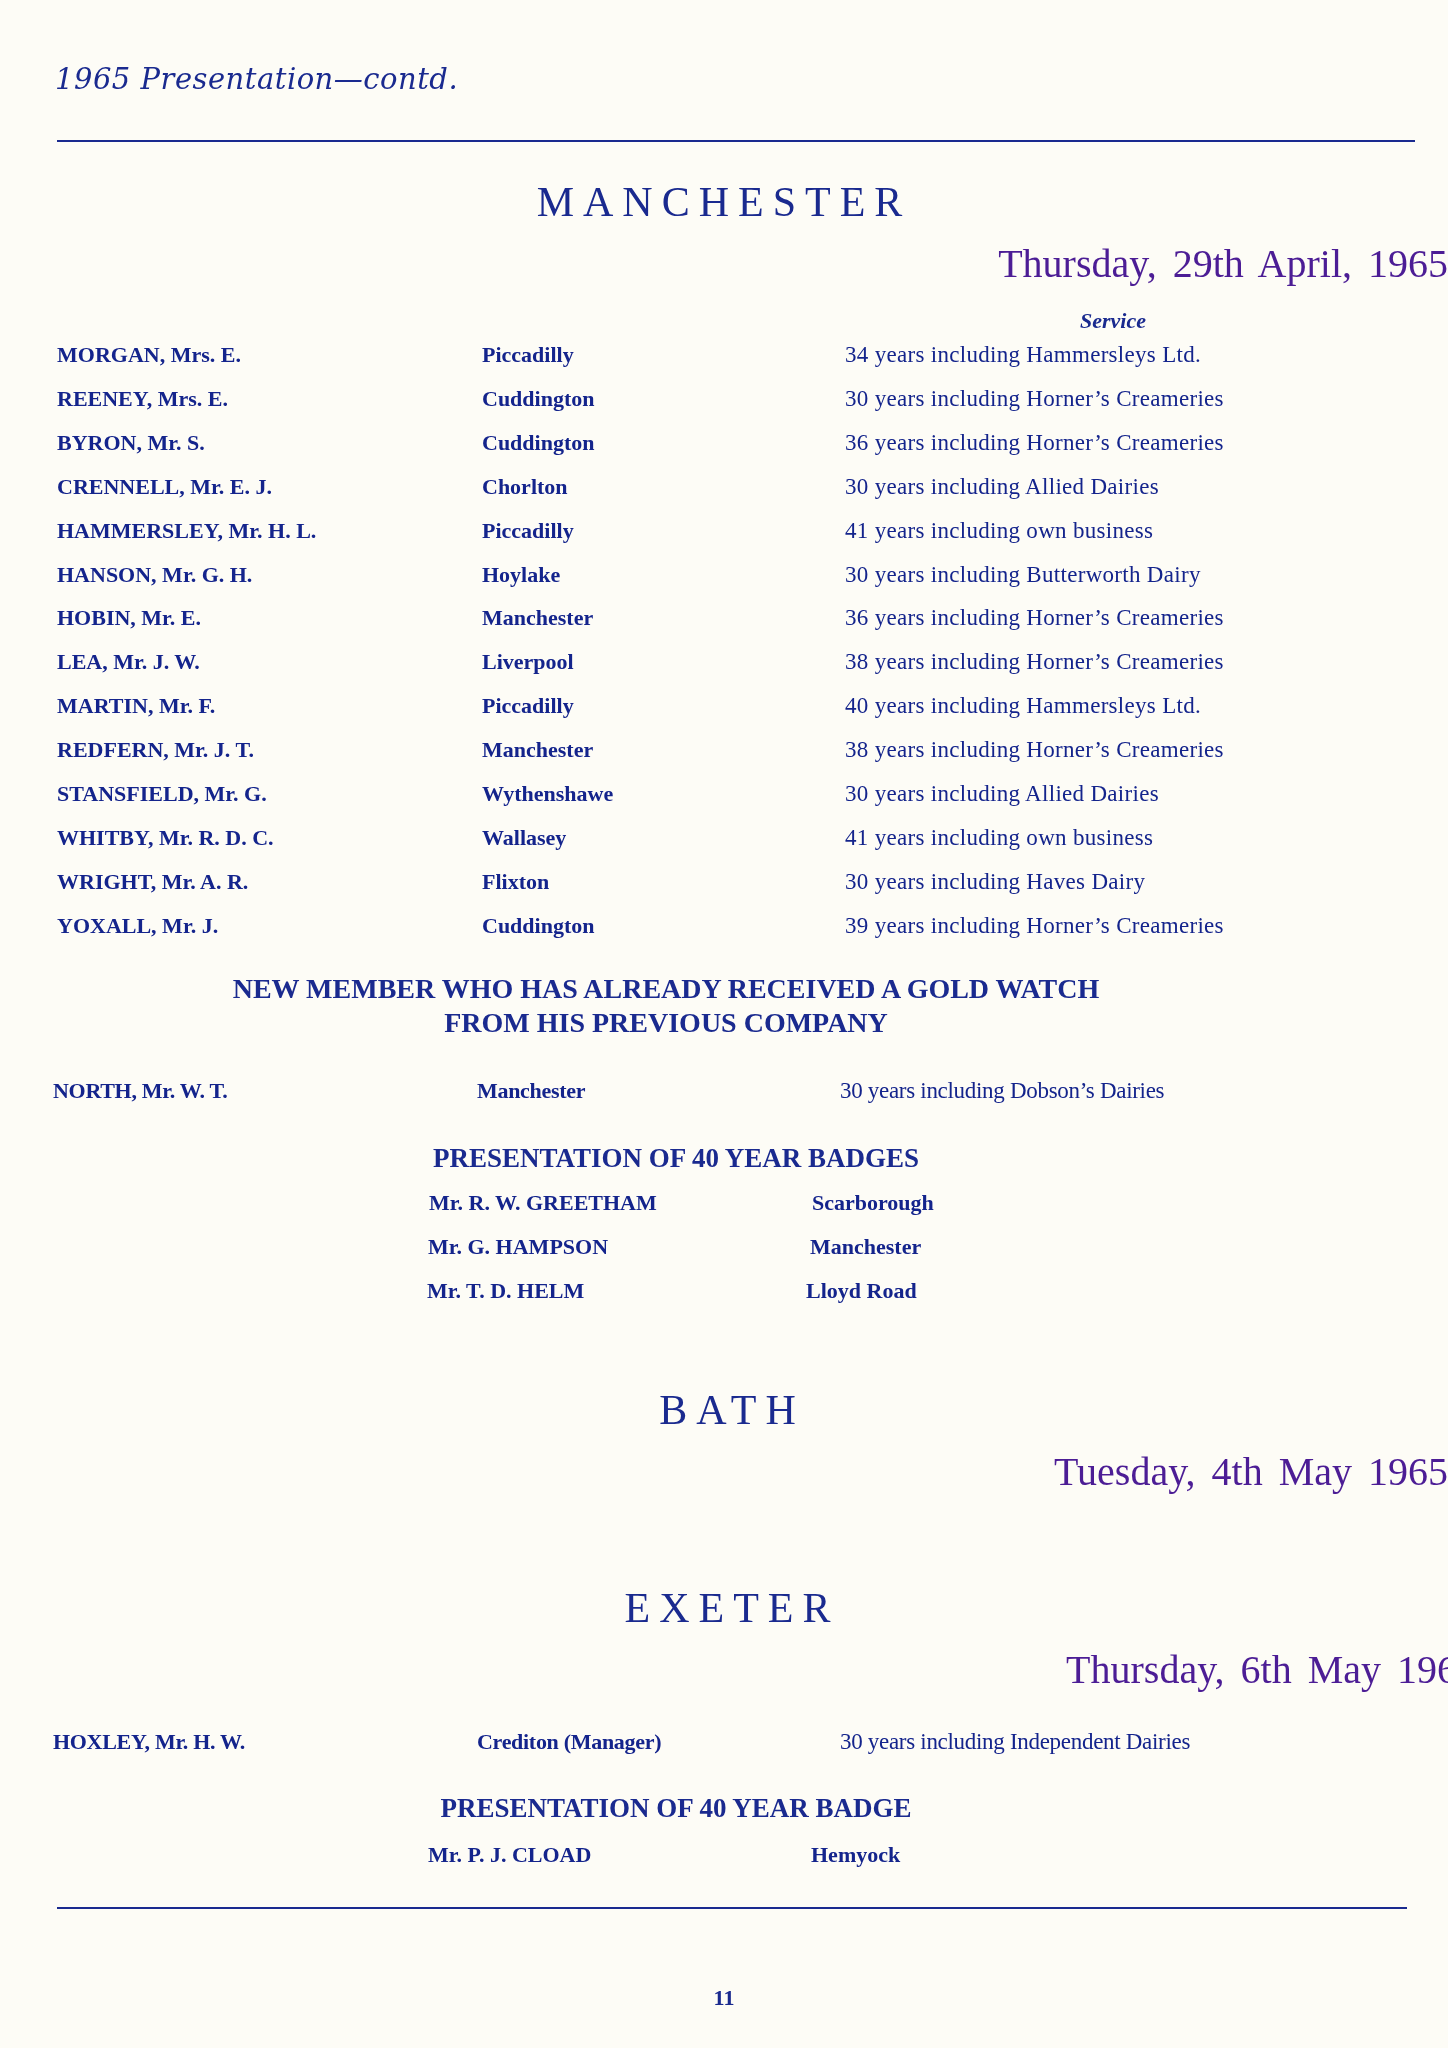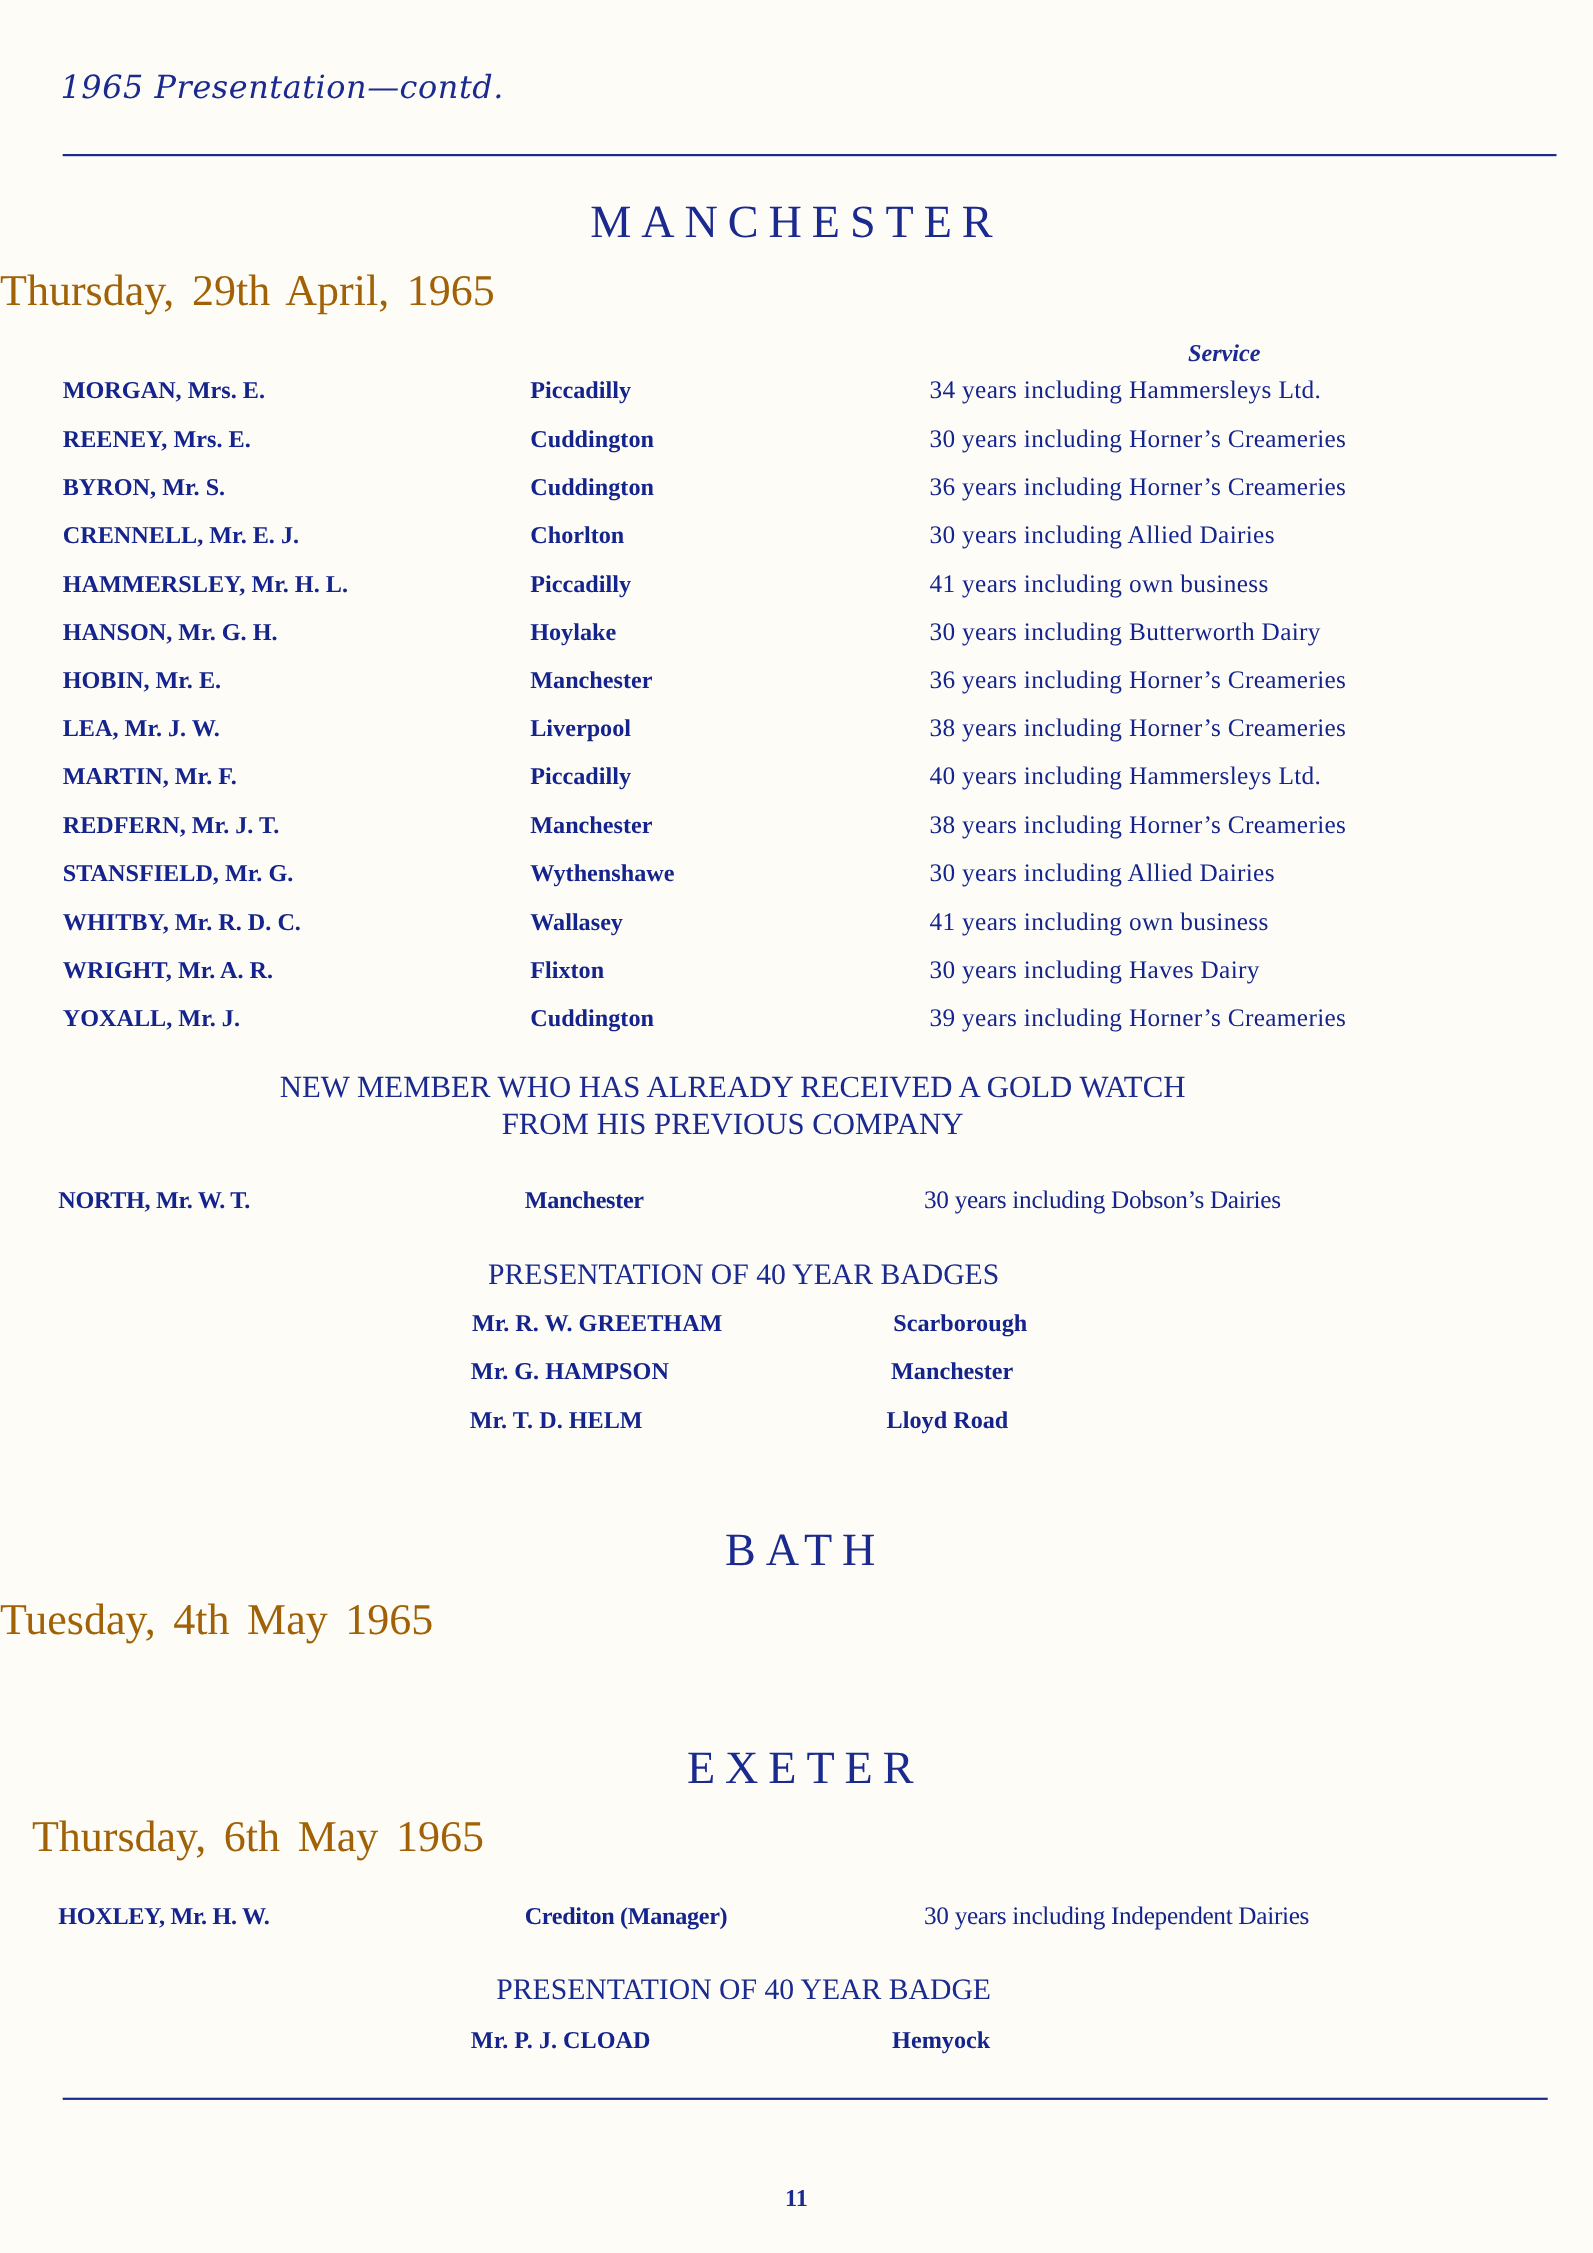--- a/index.html
+++ b/index.html
@@ -40,24 +40,24 @@
       width: 1448px;
       text-align: center;
       font-size: 42px;
       letter-spacing: 9px;
       color: #1a2a8f;
     }
     .date {
       position: absolute;
       left: 0;
       width: 1448px;
-      text-align: left;
+      text-align: right;
       font-size: 40px;
       word-spacing: 6px;
-      color: #a16207;
+      color: #4c1d95;
     }
     .service-head {
       position: absolute;
       left: 1080px;
       top: 308px;
       font-style: italic;
       font-weight: bold;
       font-size: 22px;
       color: #1a2a8f;
     }
@@ -91,21 +91,21 @@
     .row.compact .col-name,
     .row.compact .col-place,
     .row.compact .col-service {
       letter-spacing: -0.3px;
     }
     .subhead {
       position: absolute;
       left: 0;
       width: 1332px;
       text-align: center;
-      font-weight: normal;
+      font-weight: bold;
       font-size: 27px;
       line-height: 34px;
       color: #1a2a8f;
     }
     .badge-row {
       position: absolute;
       height: 30px;
       width: 800px;
     }
     .badge-name, .badge-place {

